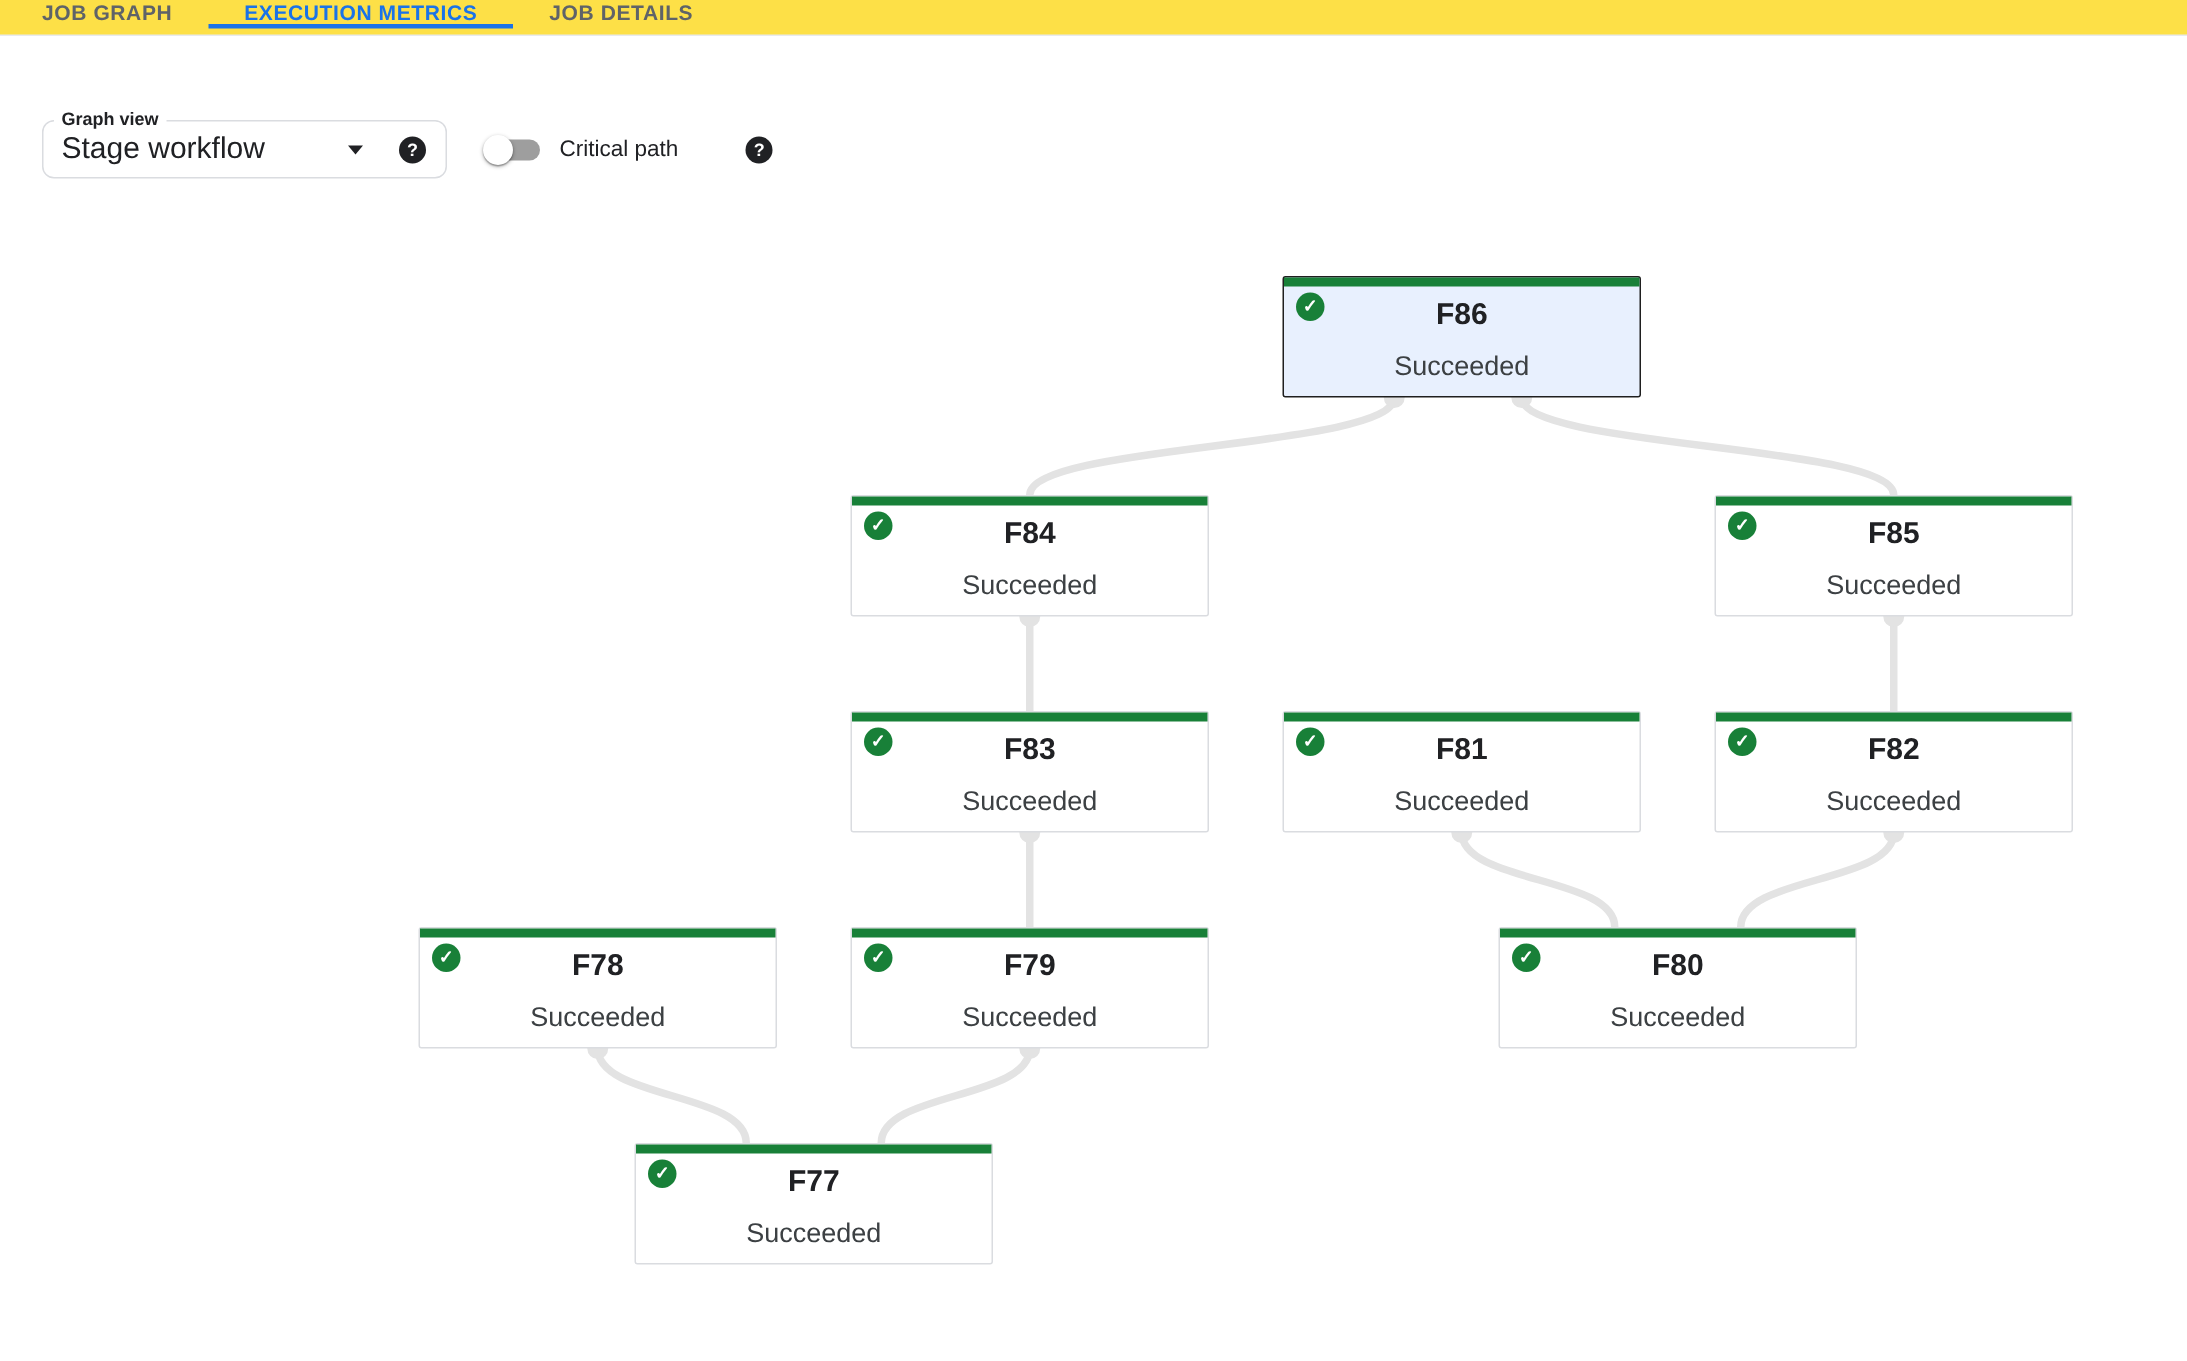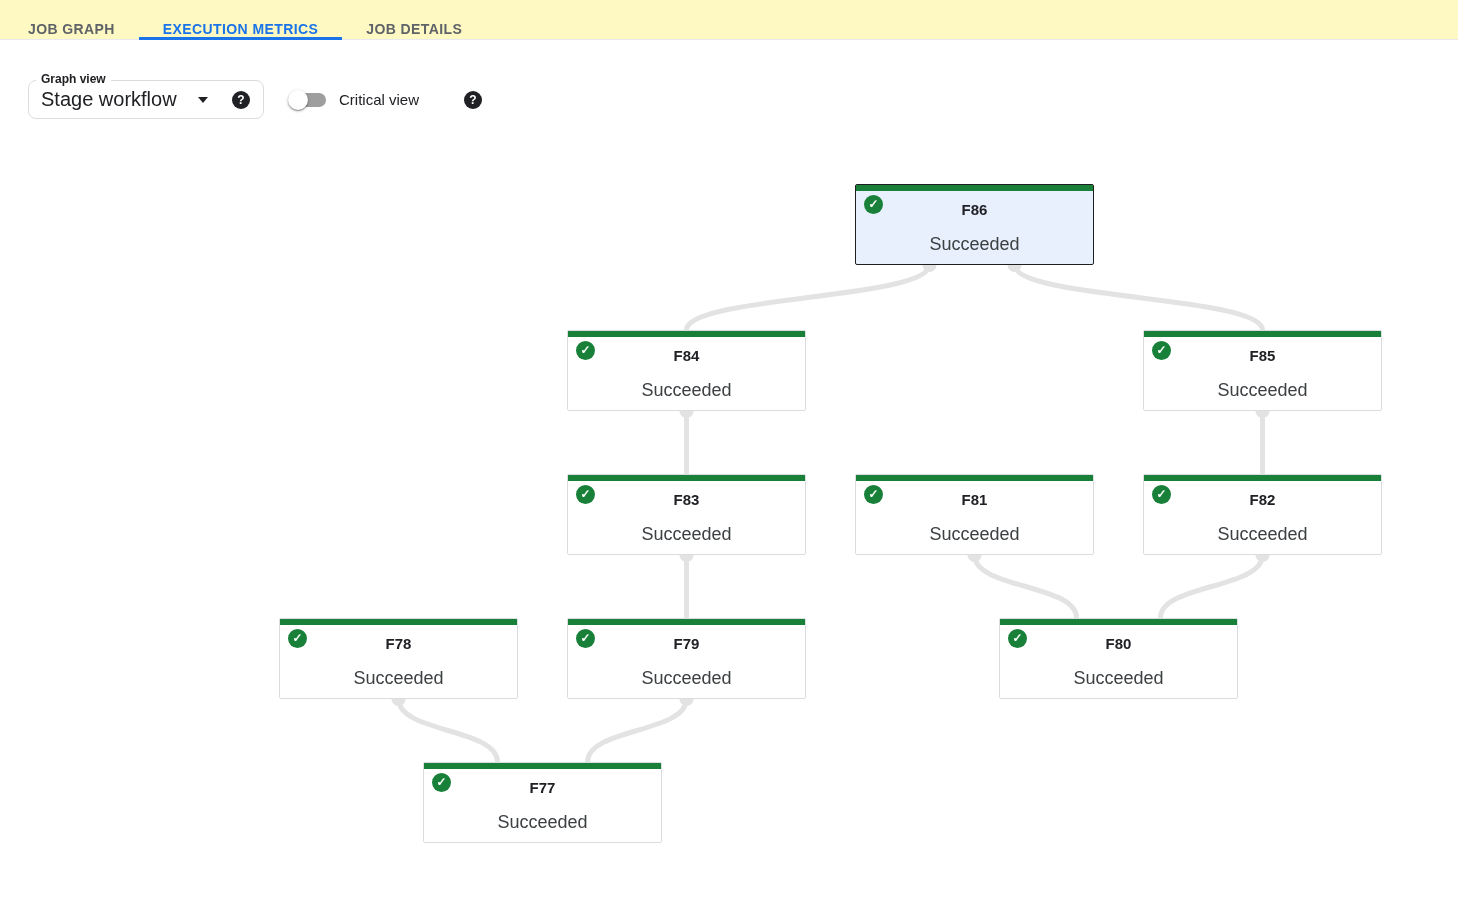--- a/index.html
+++ b/index.html
@@ -19,25 +19,25 @@
     background:#fff;
     font-family:"Liberation Sans", sans-serif;
     overflow:hidden;
     color:var(--text1);
   }
 
   
   .tabbar{
     position:relative;
     display:flex;
-    align-items:flex-end;
-    height:40px;
+    align-items:flex-start;
+    height:24px;
     padding-left:4px;
     border-bottom:1px solid #e8eaed;
-    background:#fef9c3;
+    background:#fde047;
     z-index:3;
   }
   .tab{
     display:flex;
     align-items:center;
     padding:0 24px;
     margin-bottom:-1px;
     border-bottom:3px solid transparent;
     font-size:14px;
     font-weight:700;
@@ -56,21 +56,21 @@
     position:absolute;
     left:28px;
     top:80px;
     height:39px;
     display:flex;
     align-items:center;
     z-index:3;
   }
   .select{
     position:relative;
-    width:236px;
+    width:270px;
     height:39px;
     border:1px solid #dadce0;
     border-radius:8px;
     display:flex;
     align-items:center;
     padding:0 13px 0 12px;
     background:#fff;
     cursor:pointer;
   }
   .select-label{
@@ -183,21 +183,21 @@
     color:#fff;
     font-size:12px;
     font-weight:700;
     display:flex;
     align-items:center;
     justify-content:center;
     line-height:19px;
   }
   .node .title{
     margin-top:9px;
-    font-size:15px;
+    font-size:20px;
     font-weight:700;
     line-height:20px;
     color:var(--text1);
   }
   .node .status{
     margin-top:14px;
     font-size:18px;
     line-height:20px;
     color:var(--text2);
   }
@@ -221,21 +221,21 @@
   <div class="select">
     <span class="select-label">Graph view</span>
     <span class="select-value">Stage workflow</span>
     <span class="caret"></span>
     <span class="help">?</span>
   </div>
   <div class="switch">
     <span class="track"></span>
     <span class="knob"></span>
   </div>
-  <span class="cp-label">Critical view</span>
+  <span class="cp-label">Critical path</span>
   <span class="help help-cp">?</span>
 </div>
 
 <div id="graph-canvas">
   <svg id="edges-svg" width="1458" height="907" viewBox="0 0 1458 907">
       <path d="M 929.5 265 C 929.5 299, 686.5 296, 686.5 330" fill="none" stroke="#e3e3e3" stroke-width="5" stroke-linecap="round"></path>
       <circle cx="929.5" cy="265" r="7" fill="#e3e3e3"></circle>
       <path d="M 1014.5 265 C 1014.5 299, 1262.5 296, 1262.5 330" fill="none" stroke="#e3e3e3" stroke-width="5" stroke-linecap="round"></path>
       <circle cx="1014.5" cy="265" r="7" fill="#e3e3e3"></circle>
       <path d="M 686.5 411 L 686.5 474" fill="none" stroke="#e3e3e3" stroke-width="5" stroke-linecap="round"></path>

